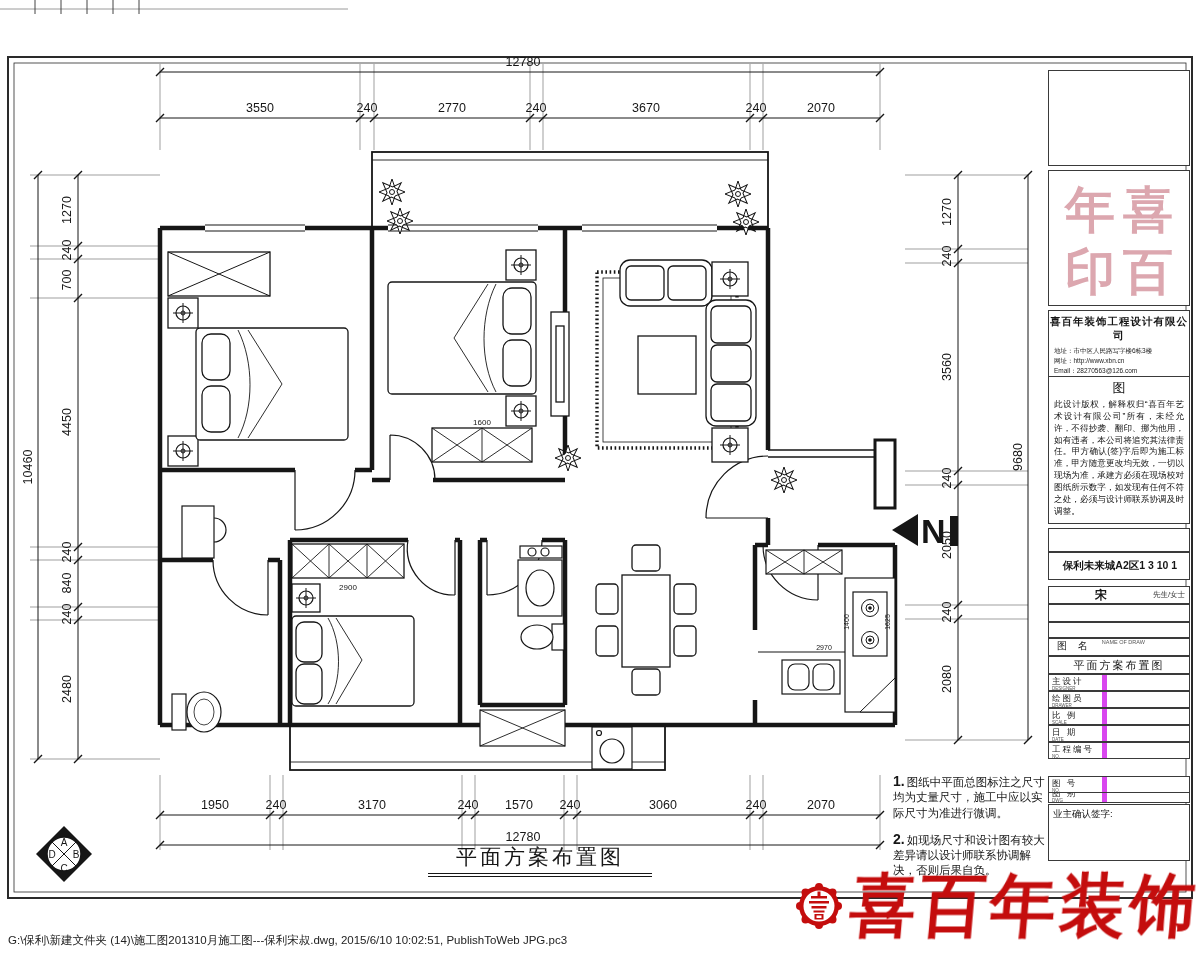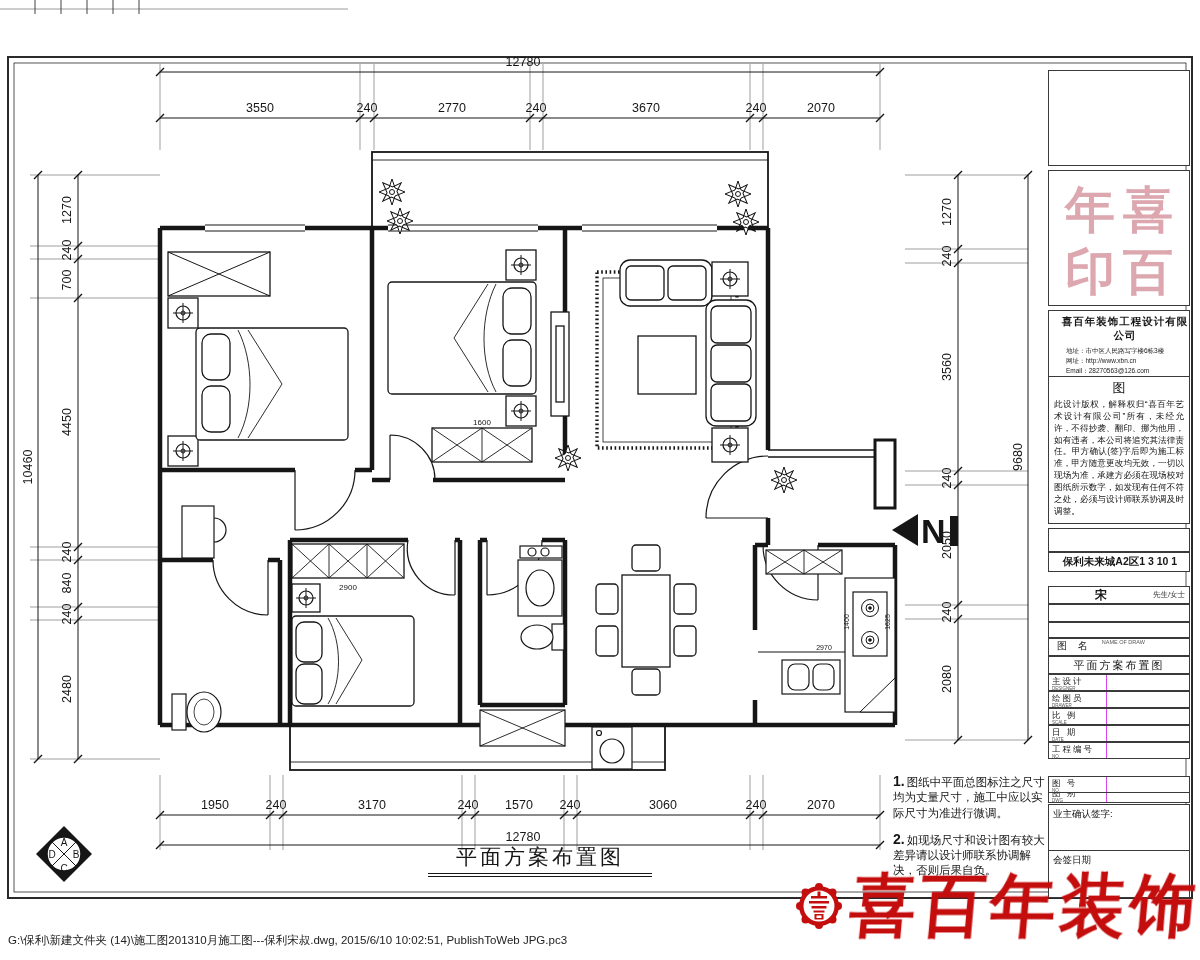--- a/index.html
+++ b/index.html
@@ -14,21 +14,21 @@
   .tb-copy-head{text-align:center;font-size:13px;margin-top:2px;}
   .tb-copy-body{font-size:8.6px;line-height:1.38;margin:2px 5px;text-align:justify;filter:blur(.25px);}
   .tb-row-label{font-size:9.5px;padding:2px 0 0 4px;margin-top:36px;}
   .tb-center{display:flex;align-items:center;justify-content:center;height:100%;}
   .tb-proj{font-size:10.5px;font-weight:bold;white-space:nowrap;padding-left:2px;}
   .tb-owner-wrap{display:flex;align-items:center;height:100%;}
   .tb-owner-val{flex:1;text-align:center;font-size:12px;font-weight:bold;}
   .tb-owner-suffix{font-size:7.5px;color:#333;padding-right:4px;}
   .tb-drawname{font-size:11px;text-align:center;letter-spacing:2px;}
   .tb-grid-row{position:absolute;left:0;width:142px;height:17px;border:1px solid #3a3a3a;box-sizing:border-box;display:flex;background:#fff;}
-  .tb-grid-label{width:58px;border-right:1px solid #d946ef;box-sizing:border-box;padding-left:3px;line-height:1;}
+  .tb-grid-label{width:58px;border-right:5px solid #d946ef;box-sizing:border-box;padding-left:3px;line-height:1;}
   .tb-grid-label .l{font-size:8.5px;display:block;margin-top:2px;letter-spacing:2px;}
   .tb-grid-label .s{font-size:5px;color:#555;display:block;transform:scale(.9);transform-origin:left top;}
   .tb-grid-val{flex:1;font-size:10px;display:flex;align-items:center;justify-content:center;margin-top:32px;}
   .tb-grid-val.small{font-size:6.5px;color:#444;}
   .tb-sign-label{font-size:9.5px;padding:3px 0 0 4px;}
   
   .seal-grid{display:grid;grid-template-columns:1fr 1fr;width:116px;margin:8px auto 0 auto;}
   .seal-grid span{font-size:50px;line-height:62px;text-align:center;color:#dca7af;font-weight:600;filter:blur(.3px);}
   
   #notes{position:absolute;left:893px;top:772px;width:152px;z-index:6;font-size:11.5px;line-height:1.32;}
@@ -315,37 +315,37 @@
 
   <div class="tb-box" style="top:170px;height:136px;">
     <div class="seal-grid">
       <span>年</span>
       <span>喜</span>
       <span>印</span>
       <span>百</span>
     </div>
   </div>
 
-  <div class="tb-box" style="top:310px;height:70px;padding-left:12px;">
+  <div class="tb-box" style="top:310px;height:70px;">
     <div class="tb-company-name">喜百年装饰工程设计有限公司</div>
     <div class="fine">地址：市中区人民路写字楼6栋3楼</div>
     <div class="fine" style="margin-top:0;">网址：http://www.xbn.cn</div>
     <div class="fine" style="margin-top:0;">Email：28270563@126.com</div>
 
   </div>
 
   <div class="tb-box" style="top:376px;height:148px;">
     <div class="tb-copy-head">图</div>
     <div class="tb-copy-body">此设计版权，解释权归“喜百年艺术设计有限公司”所有，未经允许，不得抄袭、翻印、挪为他用，如有违者，本公司将追究其法律责任。甲方确认(签)字后即为施工标准，甲方随意更改均无效，一切以现场为准，承建方必须在现场校对图纸所示数字，如发现有任何不符之处，必须与设计师联系协调及时调整。</div>
   </div>
 
   <div class="tb-box" style="top:528px;height:24px;">
     <div class="tb-row-label">工程名称</div>
   </div>
-  <div class="tb-box" style="top:552px;height:20px;">
+  <div class="tb-box" style="top:552px;height:28px;">
     <div class="tb-center">
         <div class="tb-proj">保利未来城A2区1 3 10 1</div>
       </div>
   </div>
   <div class="tb-box" style="top:596px;height:14px;">
     <div class="tb-row-label" style="font-size:8.5px;letter-spacing:3px;">业主姓名</div>
   </div>
   <div class="tb-box" style="top:586px;height:18px;">
     <div class="tb-owner-wrap">
       <div class="tb-owner-val">宋</div>
@@ -411,23 +411,20 @@
   <div class="tb-grid-row" style="top:776px;">
     <div class="tb-grid-label">
         <span class="l">图 号</span>
         <span class="s">NO.</span>
       </div>
     <div class="tb-grid-val small">07-3</div>
   </div>
 
   <div class="tb-box" style="top:804px;height:57px;">
     <div class="tb-sign-label">业主确认签字:</div>
-  </div>
-  <div class="tb-box" style="top:850px;height:48px;">
-    <div class="tb-sign-label">会签日期</div>
   </div>
 </div>
 
 <div id="notes">
   <div class="note">
     <span class="no">1.</span><span>图纸中平面总图标注之尺寸均为丈量尺寸，施工中应以实际尺寸为准进行微调。</span>
   </div>
   <div class="note">
     <span class="no">2.</span><span>如现场尺寸和设计图有较大差异请以设计师联系协调解决，否则后果自负。</span>
   </div>

